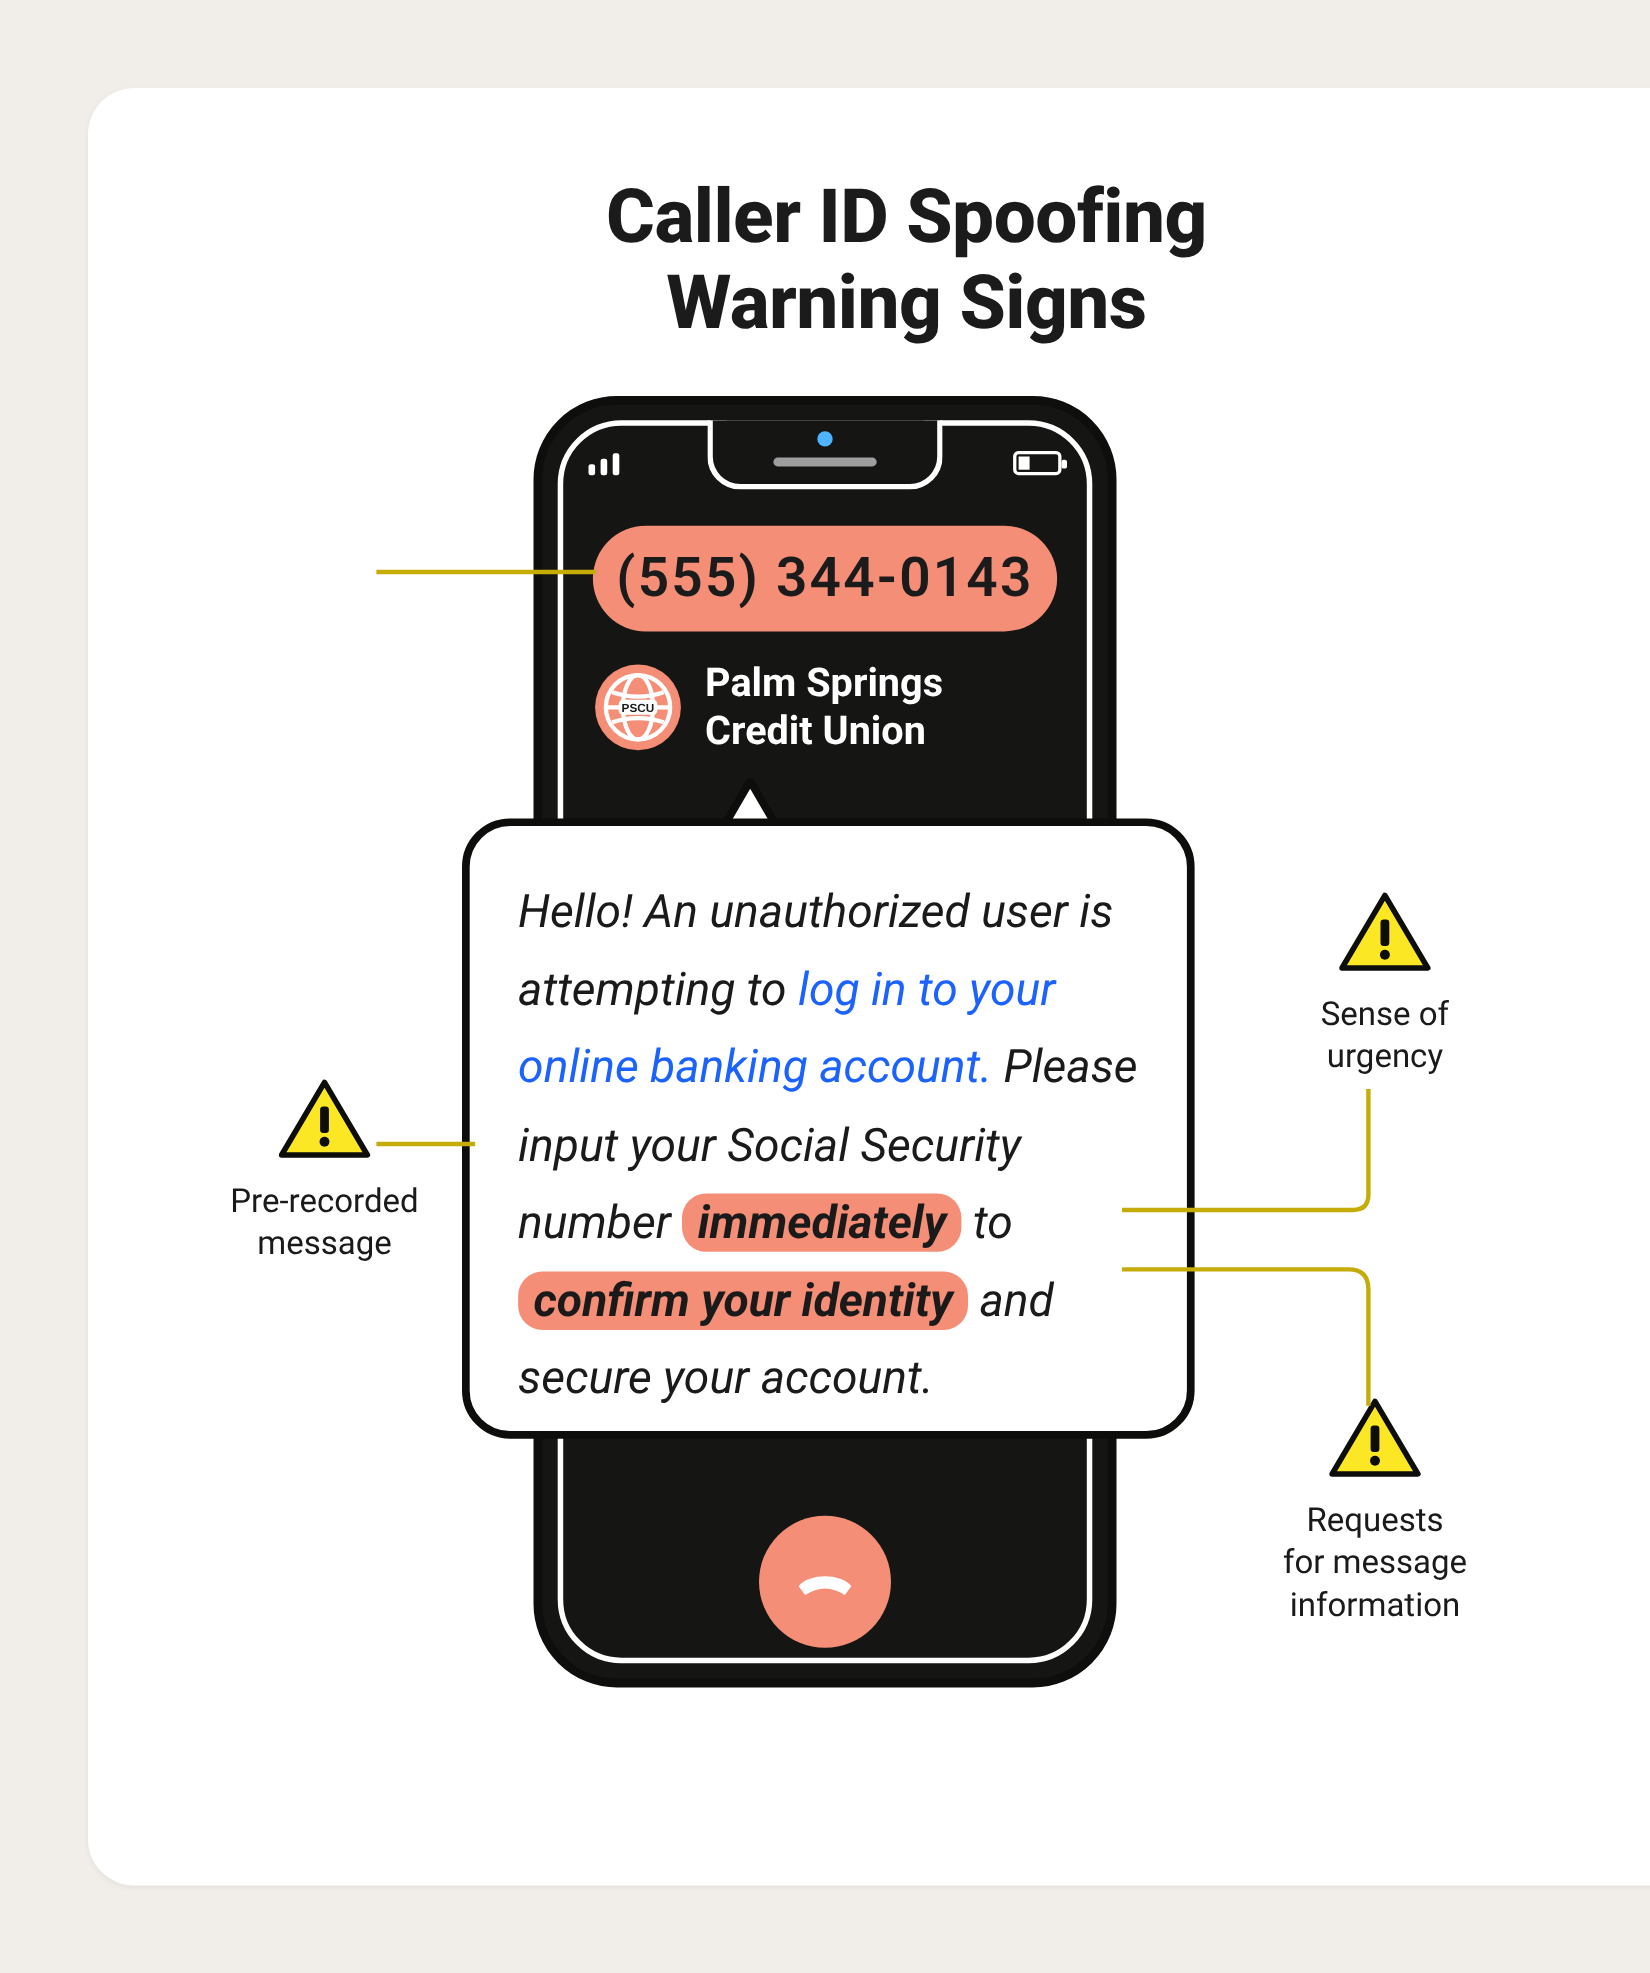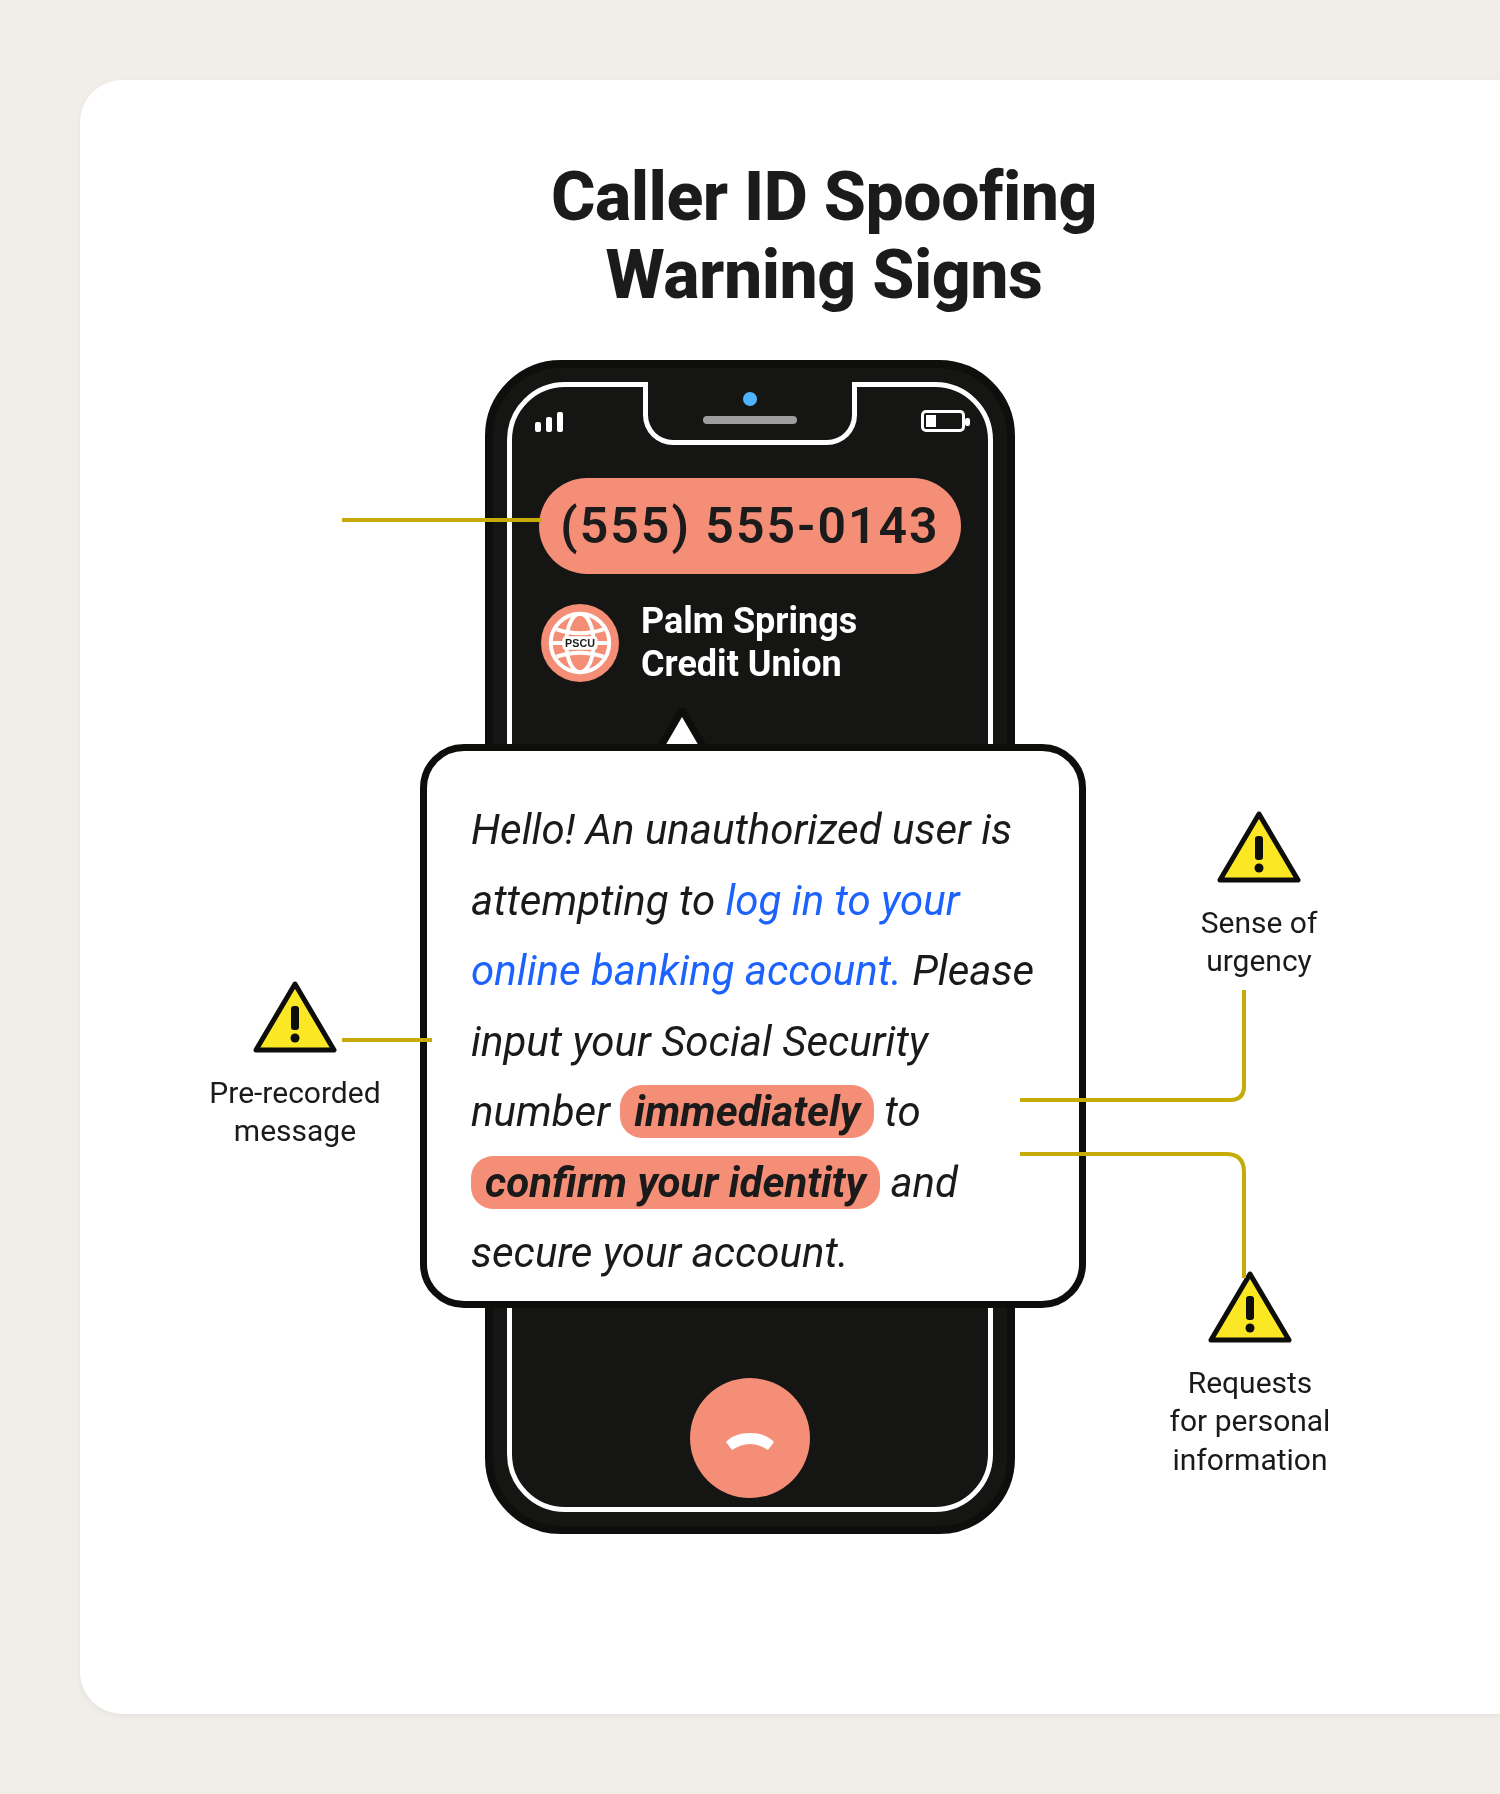--- a/index.html
+++ b/index.html
@@ -235,21 +235,21 @@
         <span></span>
           <span></span>
           <span></span>
       </div>
       <div class="battery">
           <div class="fill"></div>
         </div>
     </div>
 
     <div class="phone-number">
-      <span>(555) 555-0143</span>
+      <span>(555) 344-0143</span>
     </div>
 
     <div class="caller-row">
       <div class="logo">
         <svg viewBox="0 0 80 80">
           <circle cx="40" cy="40" r="39" fill="#f58e76"></circle>
           <circle cx="40" cy="40" r="30" fill="none" stroke="#fff" stroke-width="4"></circle>
           <ellipse cx="40" cy="40" rx="14" ry="30" fill="none" stroke="#fff" stroke-width="4"></ellipse>
           <line x1="10" y1="40" x2="70" y2="40" stroke="#fff" stroke-width="4"></line>
           <path d="M16 26 Q40 34 64 26" fill="none" stroke="#fff" stroke-width="4"></path>
@@ -311,21 +311,21 @@
 
   <div class="callout" id="co-requests">
     <span class="warn">
       <svg viewBox="0 0 86 76">
           <path d="M43 4 L82 70 L4 70 Z" fill="#fce725" stroke="#0d0d0c" stroke-width="5" stroke-linejoin="round"></path>
           <rect x="39" y="26" width="8" height="24" rx="3" fill="#0d0d0c"></rect>
           <circle cx="43" cy="58" r="4.5" fill="#0d0d0c"></circle>
         </svg>
     </span>
     <span>Requests</span><br>
-    <span>for personal</span><br>
+    <span>for message</span><br>
     <span>information</span>
   </div>
 
   <svg class="wire" style="left:262px;top:420px;width:210px;height:40px;" viewBox="0 0 210 40">
     <line x1="0" y1="20" x2="200" y2="20"></line>
   </svg>
   <svg class="wire" style="left:262px;top:940px;width:100px;height:40px;" viewBox="0 0 100 40">
     <line x1="0" y1="20" x2="90" y2="20"></line>
   </svg>
   <svg class="wire" style="left:940px;top:910px;width:240px;height:120px;" viewBox="0 0 240 120">

